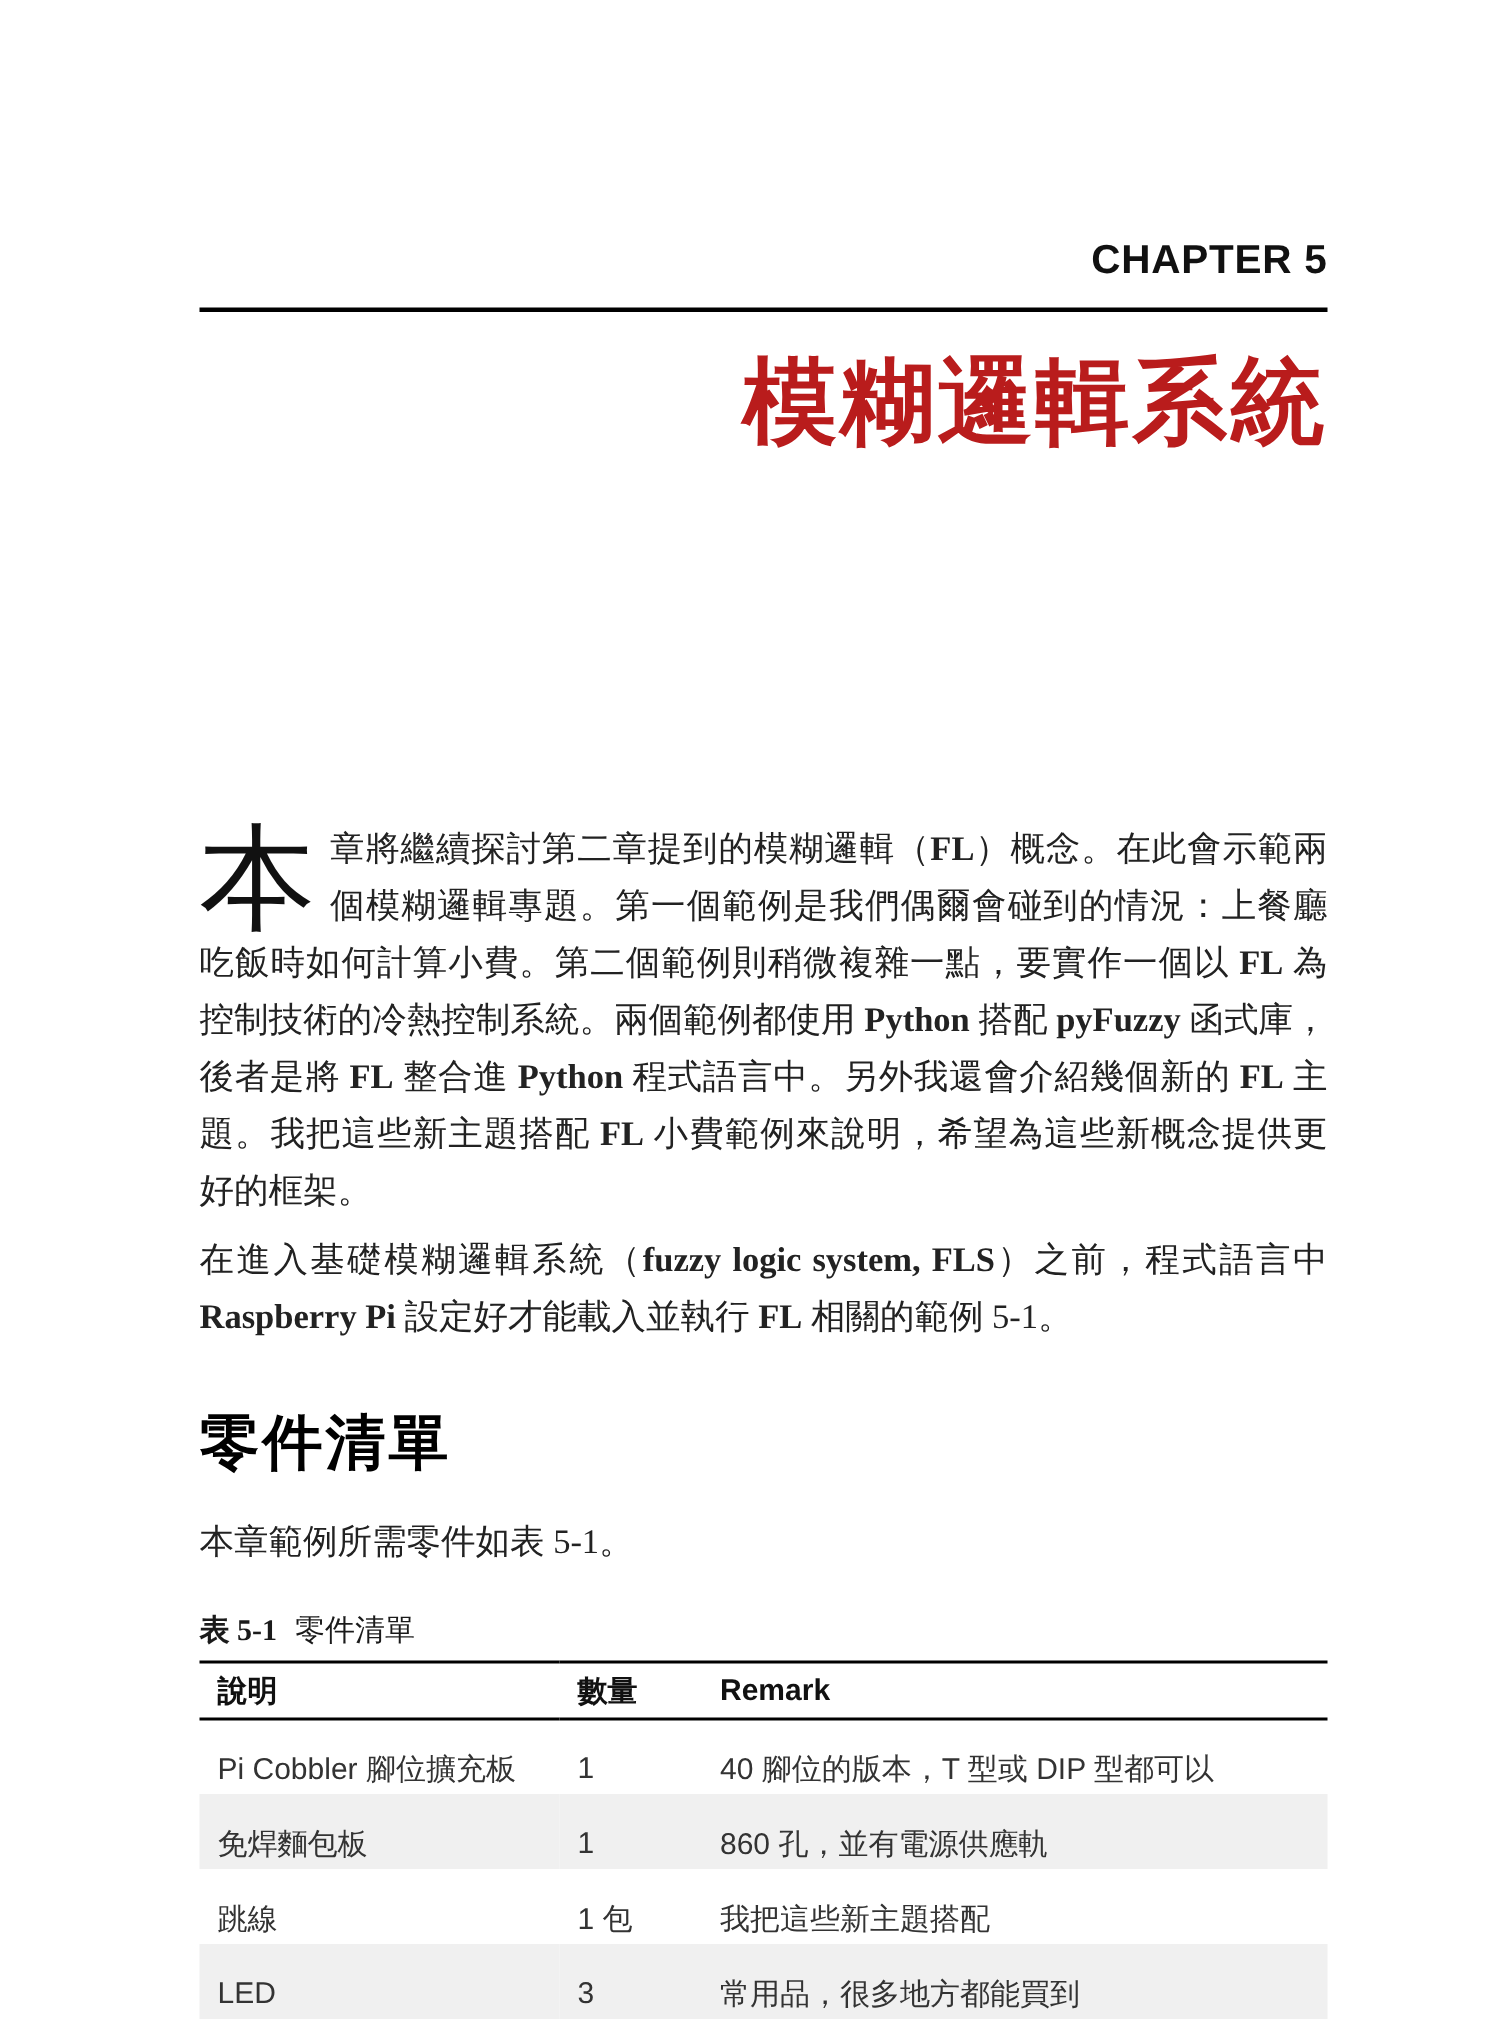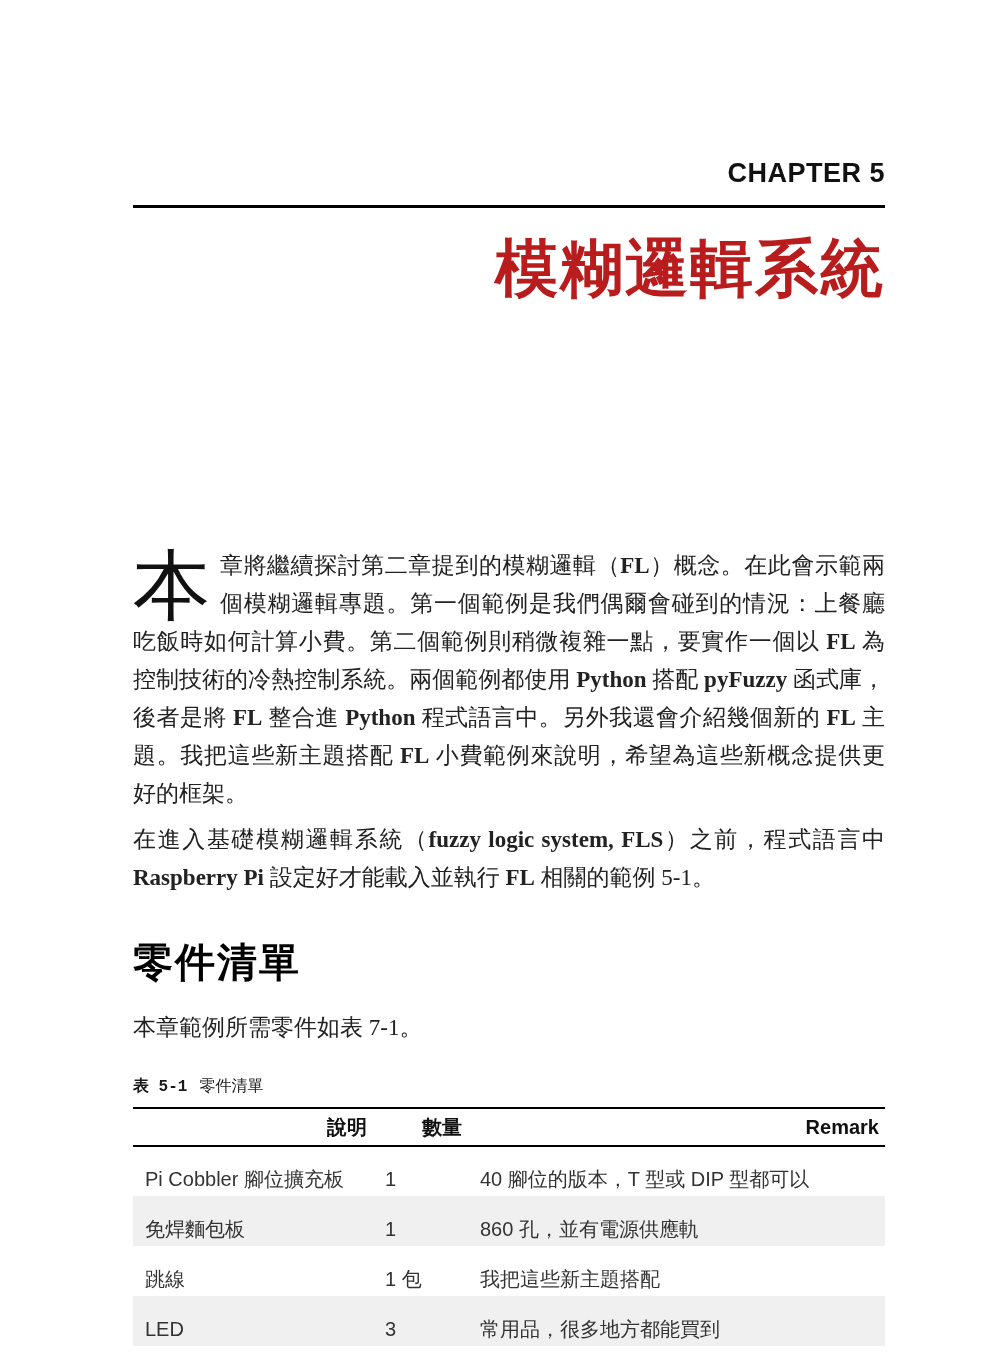--- a/index.html
+++ b/index.html
@@ -73,38 +73,38 @@
     color: #000000;
   }
   .section-lead {
     margin-top: 26px;
     font-size: 23px;
     line-height: 38px;
     color: #222222;
   }
   .table-caption {
     margin-top: 27px;
-    font-family: Liberation Mono, monospace;
-    font-size: 16px;
+    font-family: Liberation Serif, serif;
+    font-size: 20px;
     line-height: 26px;
     color: #1a1a1a;
   }
   .table-caption .cap-label { font-weight: bold; margin-right: 12px; }
   .parts-table {
     margin-top: 7px;
     width: 752px;
     border-collapse: collapse;
     border-top: 2px solid #000000;
     border-bottom: 2px solid #000000;
     font-family: "Liberation Sans", "DejaVu Sans", sans-serif;
     font-size: 20px;
     color: #333333;
   }
   .parts-table th {
-    text-align: right;
+    text-align: left;
     font-weight: bold;
     color: #111111;
     height: 38px;
     padding: 0 6px 0 12px;
     border-bottom: 2px solid #000000;
     vertical-align: middle;
   }
   .parts-table td {
     height: 50px;
     padding: 16px 6px 0 12px;
@@ -125,21 +125,21 @@
     <div class="head-rule"></div>
 
     <div class="page-title">模糊邏輯系統</div>
 
     <p class="body-par par-1"><span class="drop-cap">本</span><span><span>章將繼續探討第二章提到的模糊邏輯（</span><span class="lat">FL</span><span>）概念。在此會示範兩個模糊邏輯專題。第一個範例是我們偶爾會碰到的情況：上餐廳吃飯時如何計算小費。第二個範例則稍微複雜一點，要實作一個以 </span><span class="lat">FL</span><span> 為控制技術的冷熱控制系統。兩個範例都使用 </span><span class="lat">Python</span><span> 搭配 </span><span class="lat">pyFuzzy</span><span> 函式庫，後者是將 </span><span class="lat">FL</span><span> 整合進 </span><span class="lat">Python</span><span> 程式語言中。另外我還會介紹幾個新的 </span><span class="lat">FL</span><span> 主題。我把這些新主題搭配 </span><span class="lat">FL</span><span> 小費範例來說明，希望為這些新概念提供更好的框架。</span></span></p>
 
     <p class="body-par par-2"><span>在進入基礎模糊邏輯系統（</span><span class="lat">fuzzy logic system, FLS</span><span>）之前，程式語言中 </span><span class="lat">Raspberry Pi</span><span> 設定好才能載入並執行 </span><span class="lat">FL</span><span> 相關的範例 5-1。</span></p>
 
     <h2 class="section-heading">零件清單</h2>
 
-    <p class="section-lead">本章範例所需零件如表 7-1。</p>
+    <p class="section-lead">本章範例所需零件如表 5-1。</p>
 
     <div class="table-caption">
       <span class="cap-label">表 5-1</span><span>零件清單</span>
     </div>
 
     <table class="parts-table">
       <thead>
         <tr>
           <th class="col-desc">說明</th>
           <th class="col-qty">數量</th>

